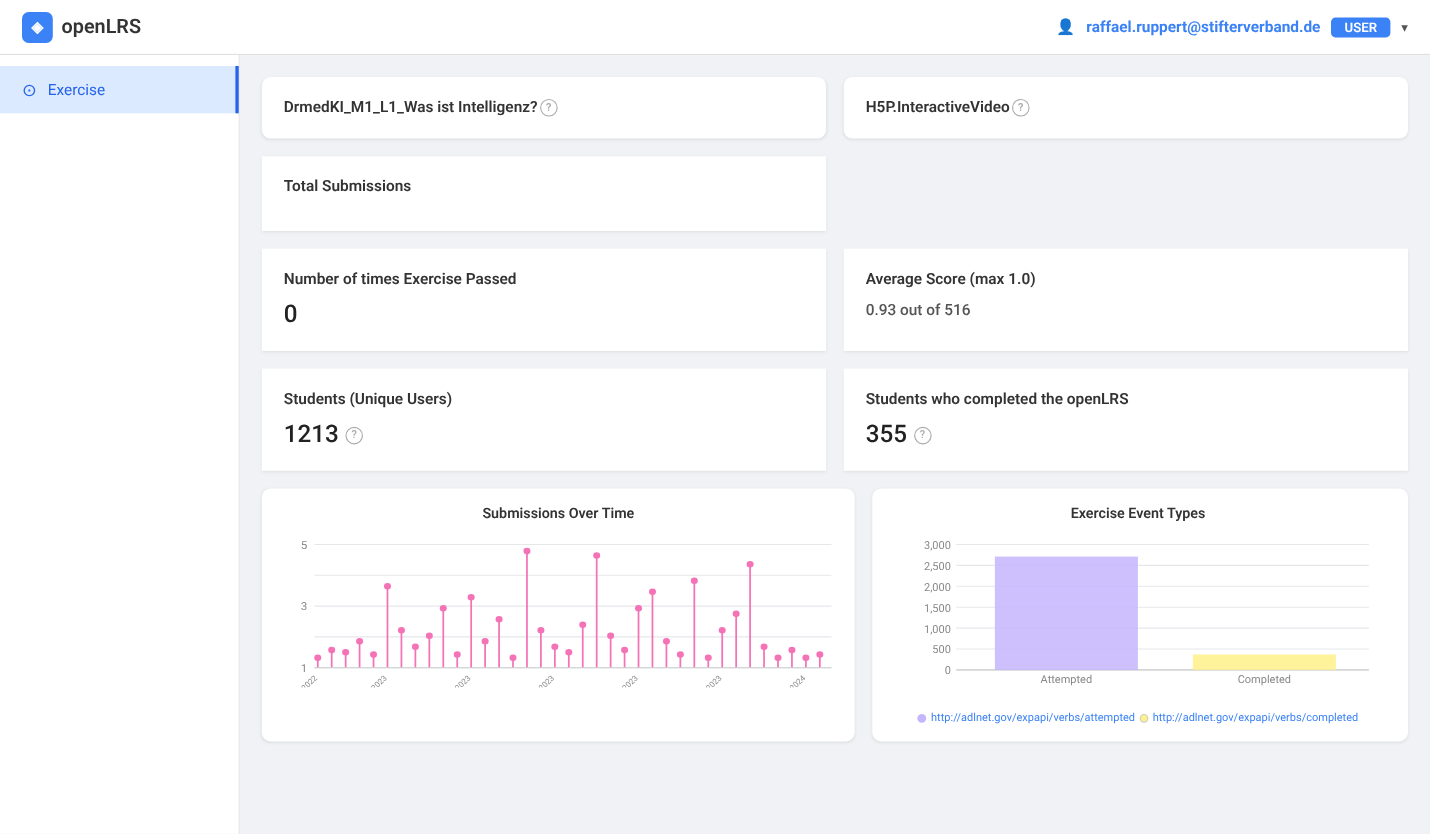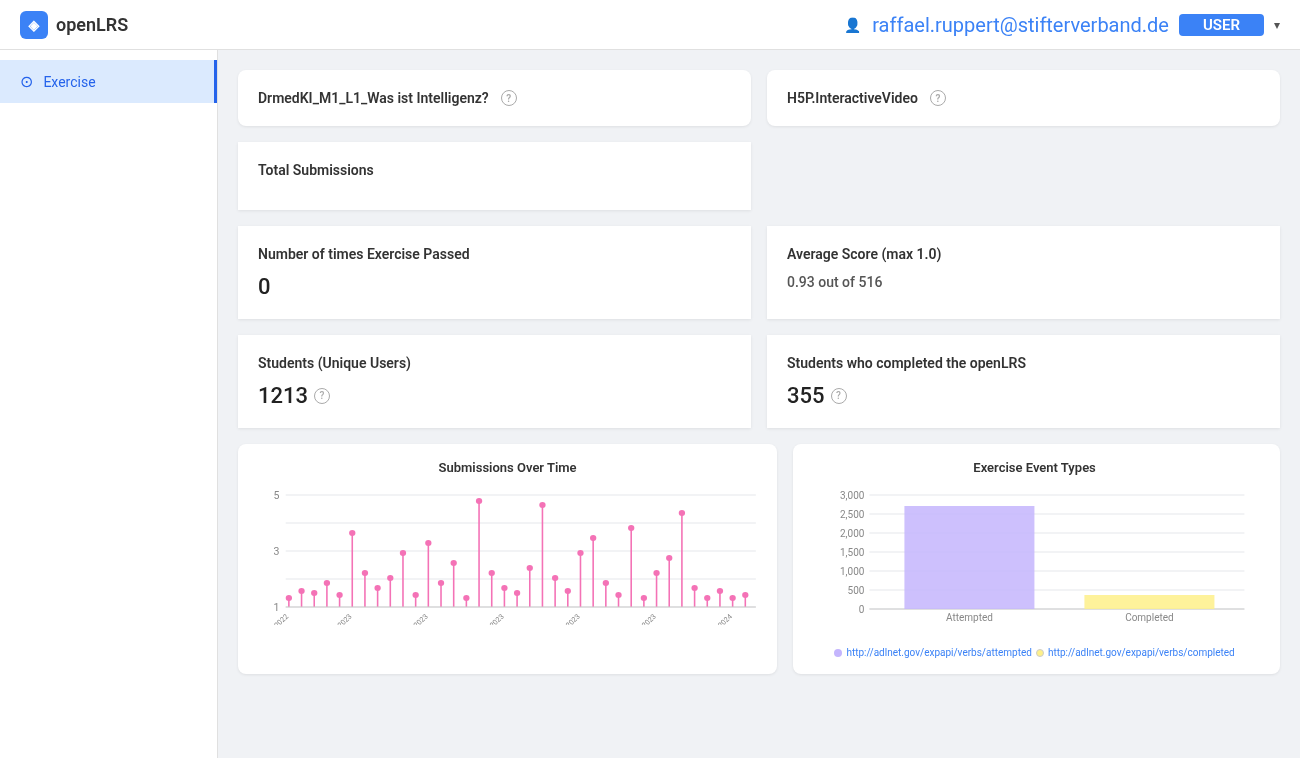--- a/index.html
+++ b/index.html
@@ -34,27 +34,28 @@
       color: white;
       font-size: 14px;
     }
     .header-right {
       display: flex;
       align-items: center;
       gap: 10px;
     }
     .user-email {
       color: #3b82f6;
-      font-size: 20px;
+      font-size: 14px;
+      font-weight: bold;
     }
     .user-badge {
       background: #3b82f6;
       color: white;
-      font-size: 15px;
-      padding: 2px 24px;
+      font-size: 12px;
+      padding: 2px 12px;
       border-radius: 4px;
       font-weight: 600;
     }
     .chevron-icon {
       color: #555;
       font-size: 12px;
     }
     .user-icon {
       color: #555;
       font-size: 14px;
@@ -155,21 +156,21 @@
       background: #fff;
       border-radius: 8px;
       padding: 20px;
       flex: 1;
       box-shadow: 0 1px 3px rgba(0,0,0,0.08);
       font-size: 14px;
       color: #333;
       font-weight: 600;
       display: flex;
       align-items: flex-end;
-      gap: 12px;
+      gap: 2px;
     }
 
     
     .charts-row {
       display: flex;
       gap: 16px;
       margin-top: 4px;
     }
     .chart-card {
       background: #fff;

